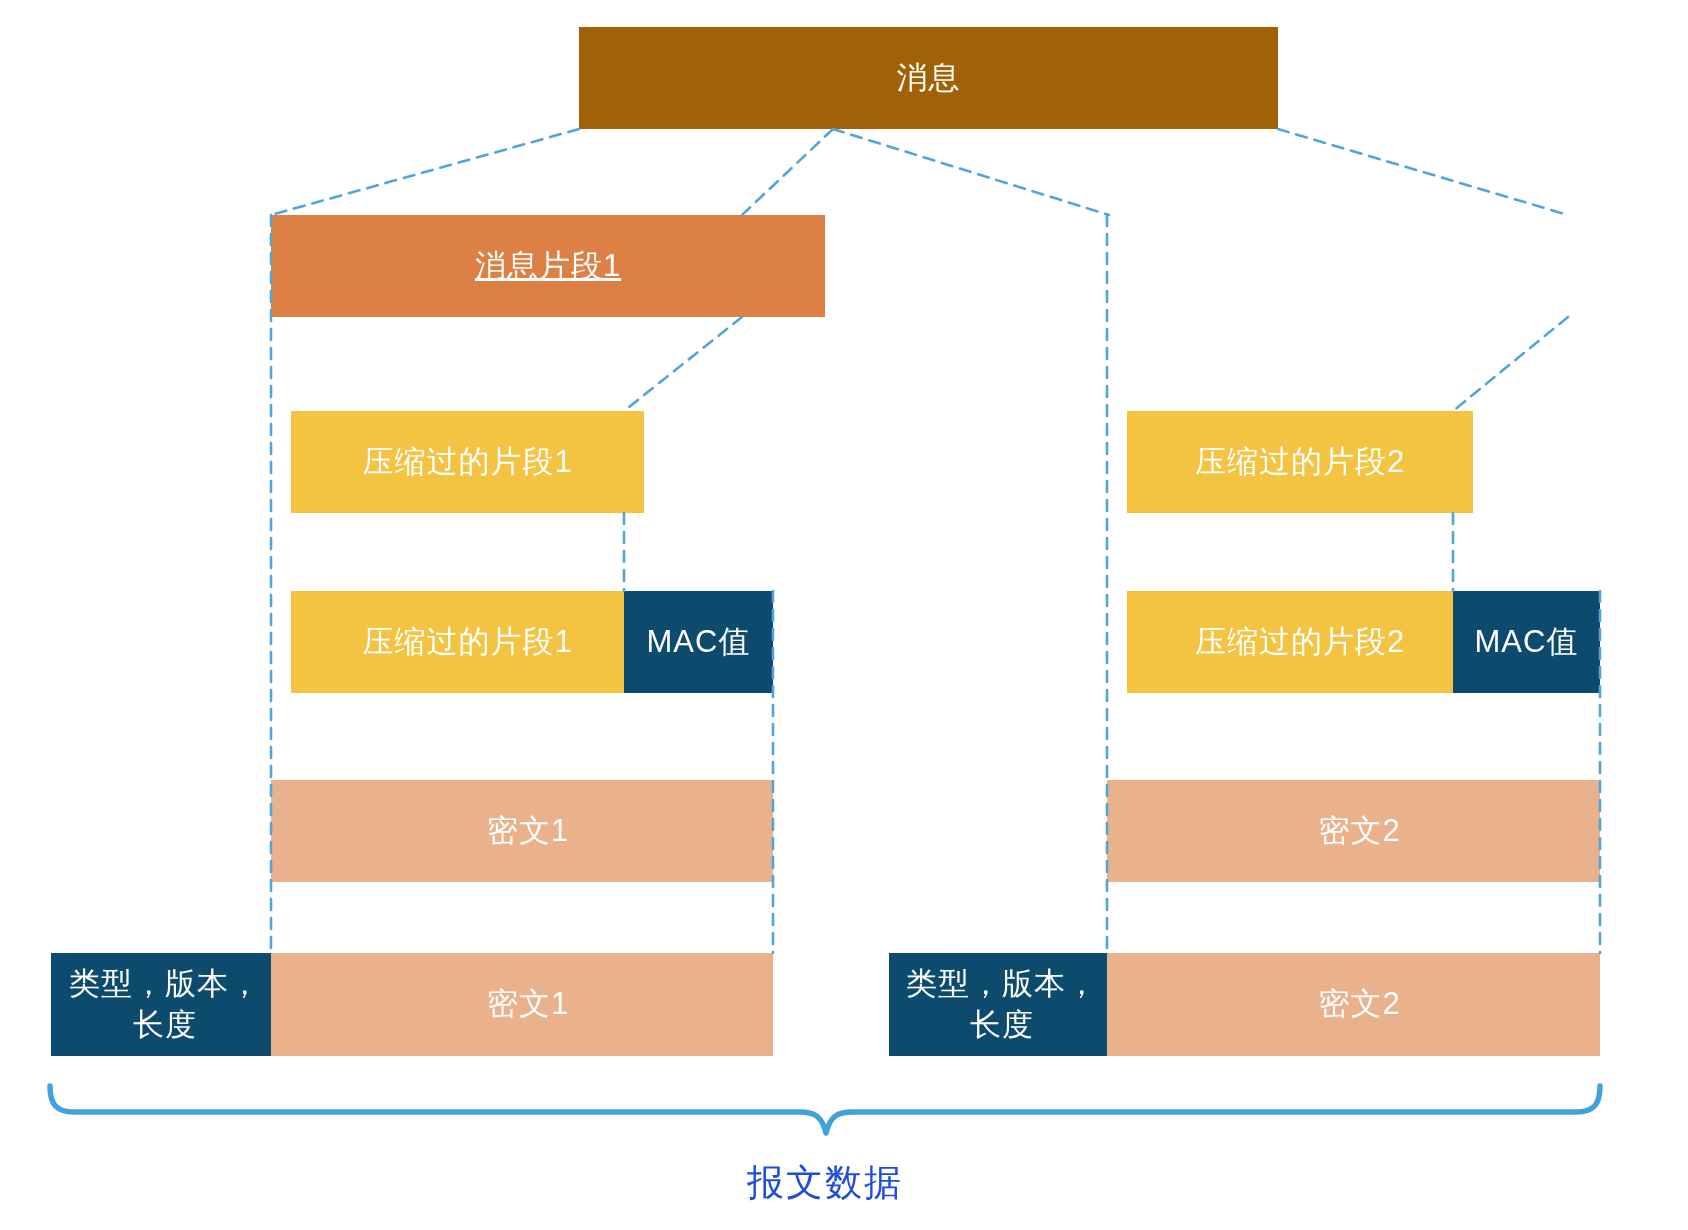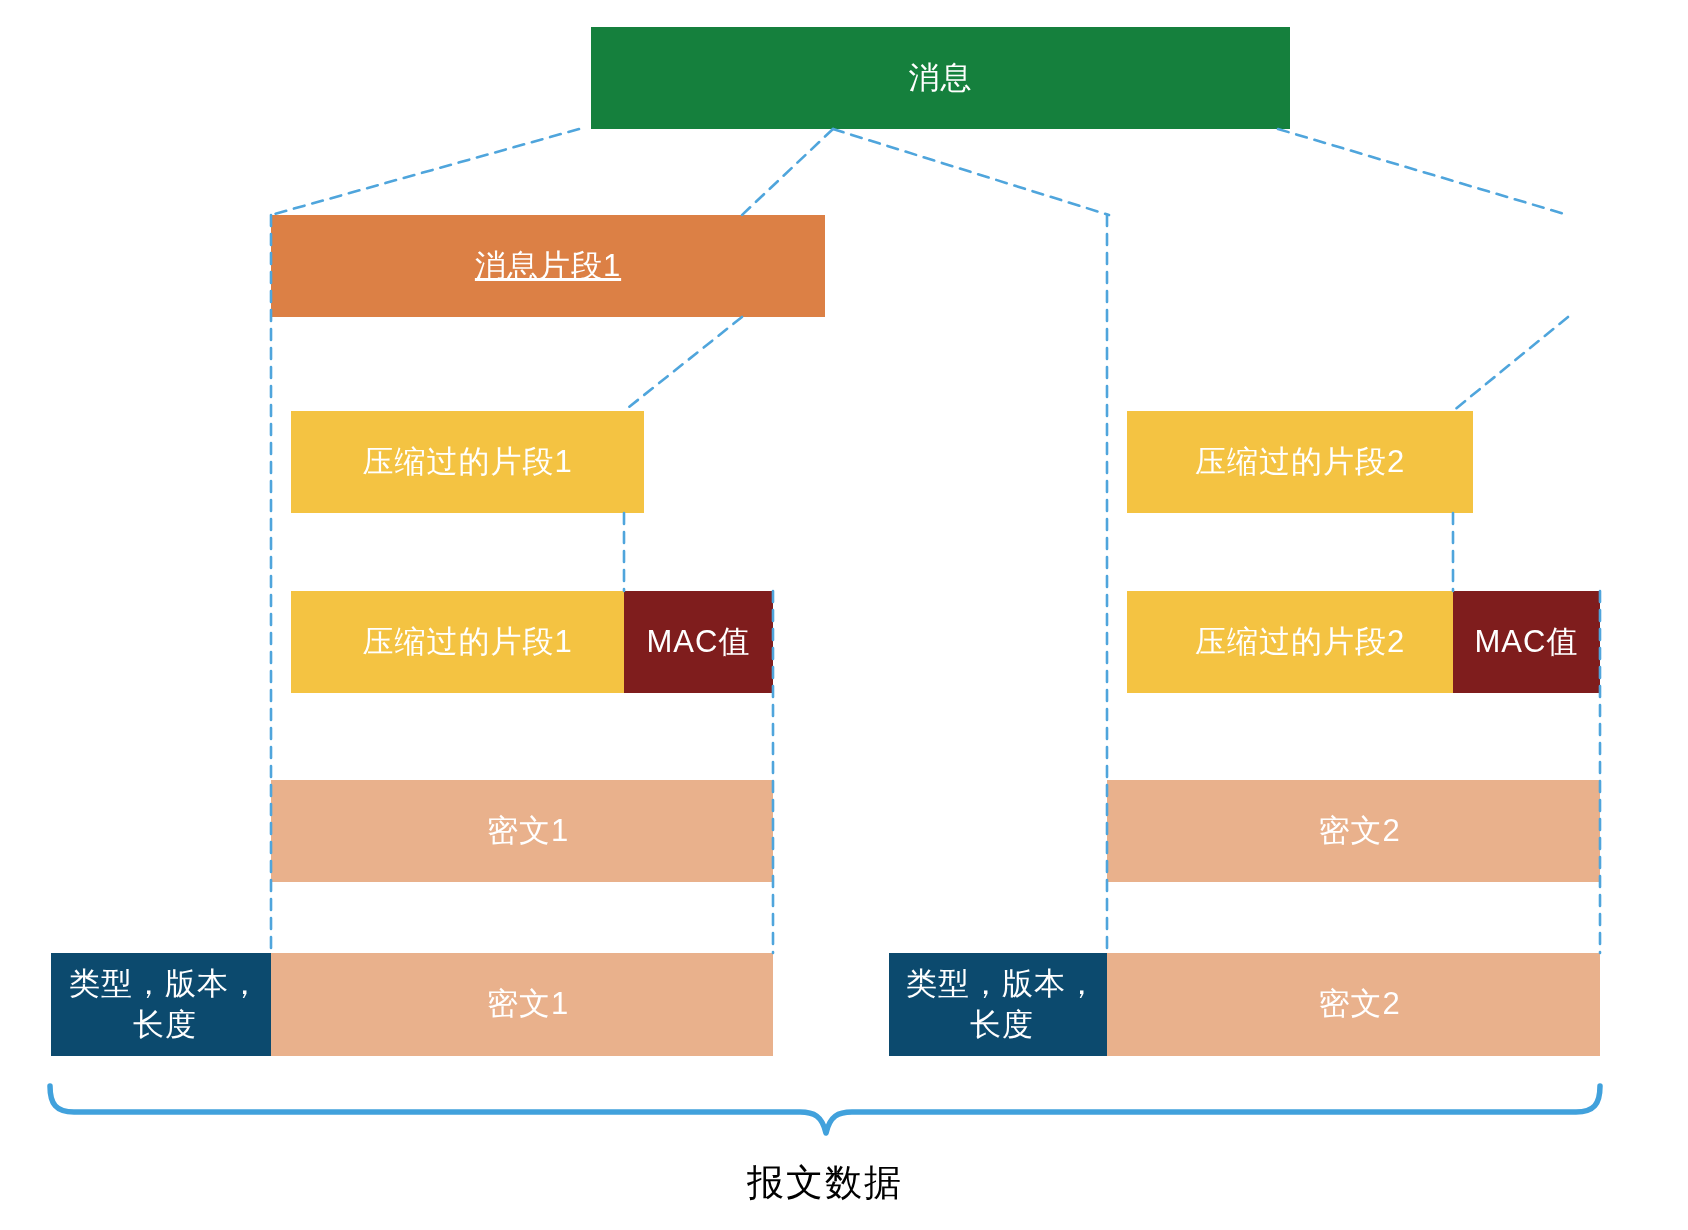--- a/index.html
+++ b/index.html
@@ -16,34 +16,34 @@
     display: flex;
     align-items: center;
     justify-content: center;
     color: #ffffff;
     font-size: 31px;
     letter-spacing: 1px;
     text-align: center;
     line-height: 1.3;
     box-sizing: border-box;
   }
-  .green  { background: #15803d; margin-left: 12px; }
+  .green  { background: #a16207; }
   .orange { background: #DC8045; }
   .yellow { background: #F4C342; margin-left: 20px; }
-  .blue   { background: #7f1d1d; }
+  .blue   { background: #0c4a6e; }
   .pink   { background: #E9B18C; padding-left: 12px; }
   .dark   { background: #0c4a6e; white-space: pre-line; padding-left: 8px; }
   .caption {
     position: absolute;
     left: 675px;
     top: 1158px;
     width: 300px;
     text-align: center;
     font-size: 37px;
-    color: #000000;
+    color: #1d4ed8;
     letter-spacing: 2px;
   }
   svg.overlay {
     position: absolute;
     left: 0; top: 0;
     width: 1688px;
     height: 1230px;
     pointer-events: none;
     z-index: 5;
   }

